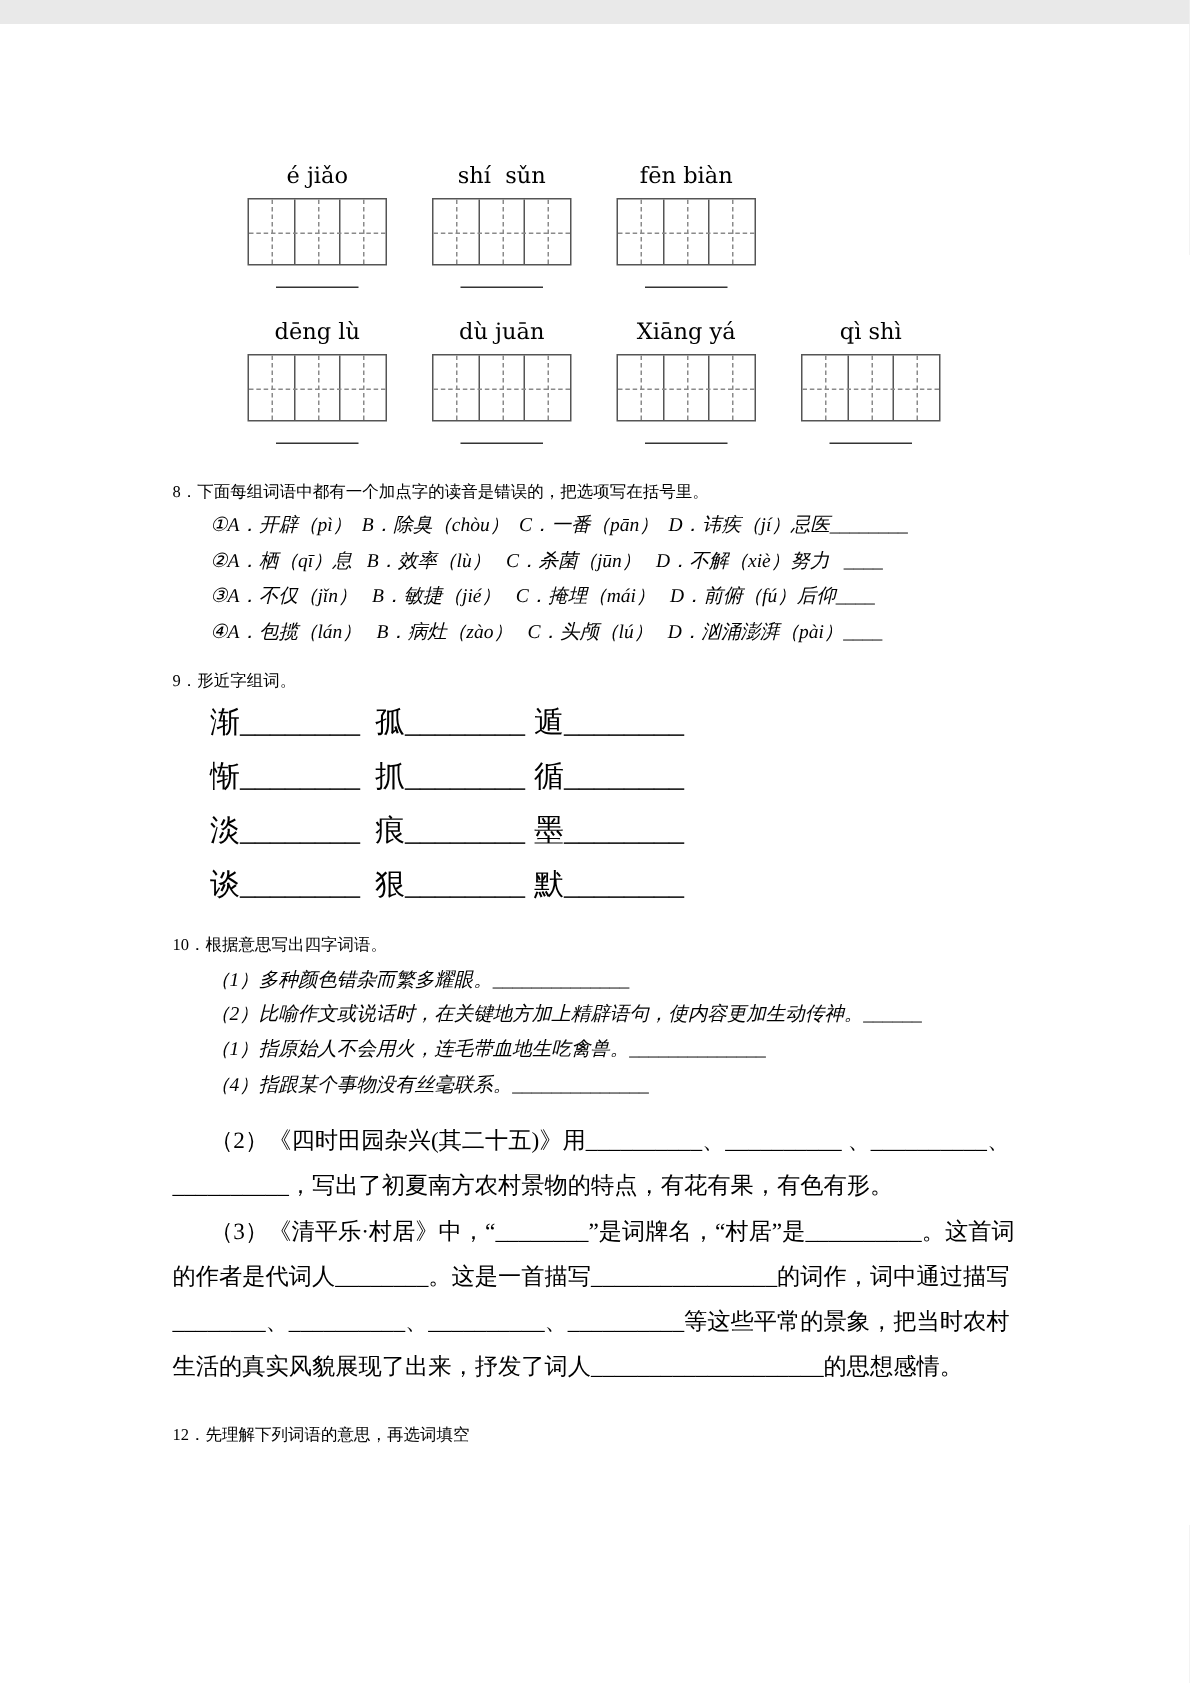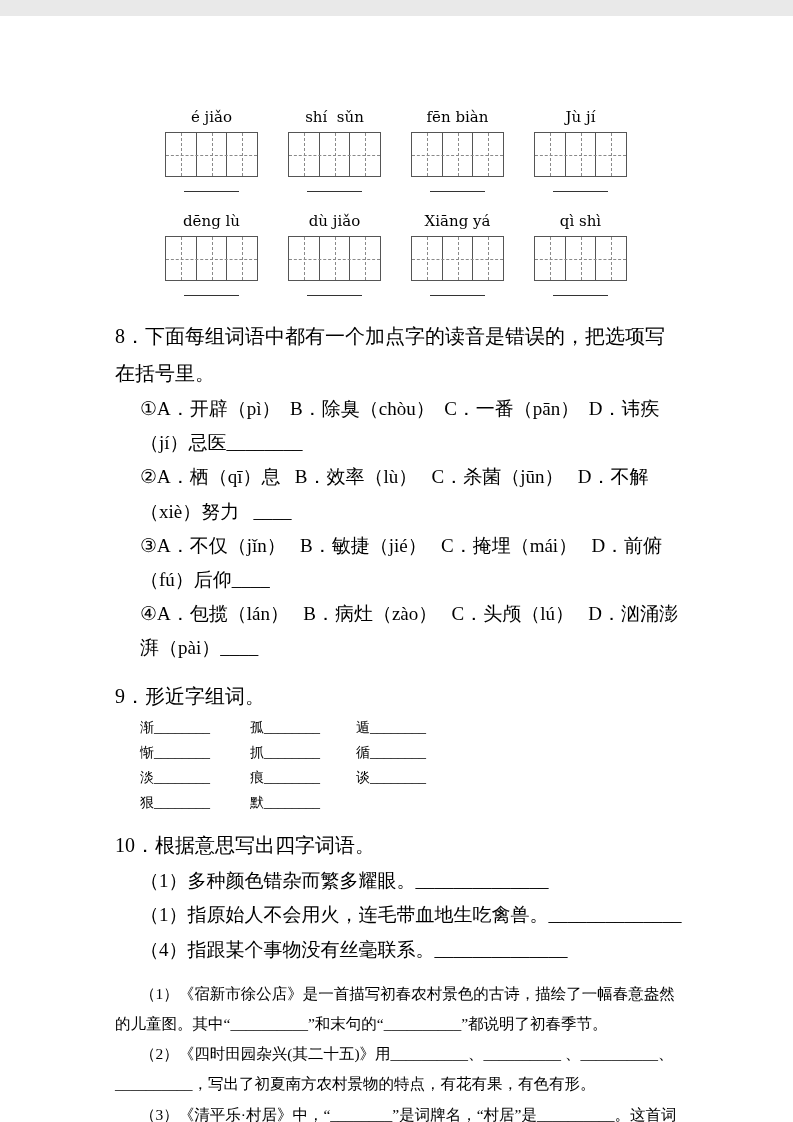--- a/index.html
+++ b/index.html
@@ -52,29 +52,29 @@
   }
   .pin-underline {
     width: 55px;
     height: 15px;
     border-bottom: 1px solid #333;
     margin: 0 auto;
   }
 
   
   .q-block { margin-top: 12px; }
-  .q-title { font-size: 20px; line-height: 1.85; white-space: pre-wrap; }
-  .q-item  { font-size: 19px; line-height: 1.8; margin-left: 25px; white-space: pre-wrap; }
+  .q-title { font-size: 11px; line-height: 1.85; white-space: pre-wrap; }
+  .q-item  { font-size: 13px; line-height: 1.8; margin-left: 25px; white-space: pre-wrap; font-style: italic; }
   .q-para  { font-size: 15.5px; line-height: 1.95; text-indent: 25px; white-space: pre-wrap; }
 
   .q9-grid {
     display: grid;
     grid-template-columns: 110px 106px 130px;
     margin-left: 25px;
-    font-size: 14px;
+    font-size: 20px;
     line-height: 1.8;
   }
 </style>
 </head>
 <body>
 
 <div class="page">
 
   <div class="pin-row">
     <div class="pin-group">
@@ -97,43 +97,34 @@
     </div>
     <div class="pin-group">
       <div class="pin-label">fēn biàn</div>
       <div class="char-grid">
         <div class="grid-cell"></div>
         <div class="grid-cell"></div>
         <div class="grid-cell"></div>
       </div>
       <div class="pin-underline"></div>
     </div>
-    <div class="pin-group">
-      <div class="pin-label">Jù jí</div>
-      <div class="char-grid">
-        <div class="grid-cell"></div>
-        <div class="grid-cell"></div>
-        <div class="grid-cell"></div>
-      </div>
-      <div class="pin-underline"></div>
-    </div>
   </div>
 
   <div class="pin-row">
     <div class="pin-group">
       <div class="pin-label">dēng lù</div>
       <div class="char-grid">
         <div class="grid-cell"></div>
         <div class="grid-cell"></div>
         <div class="grid-cell"></div>
       </div>
       <div class="pin-underline"></div>
     </div>
     <div class="pin-group">
-      <div class="pin-label">dù jiǎo</div>
+      <div class="pin-label">dù juān</div>
       <div class="char-grid">
         <div class="grid-cell"></div>
         <div class="grid-cell"></div>
         <div class="grid-cell"></div>
       </div>
       <div class="pin-underline"></div>
     </div>
     <div class="pin-group">
       <div class="pin-label">Xiāng yá</div>
       <div class="char-grid">
@@ -166,35 +157,36 @@
     <div class="q-title">9．形近字组词。</div>
     <div class="q9-grid">
       <span>渐________</span>
       <span>孤________</span>
       <span>遁________</span>
       <span>惭________</span>
       <span>抓________</span>
       <span>循________</span>
       <span>淡________</span>
       <span>痕________</span>
+      <span>墨________</span>
       <span>谈________</span>
       <span>狠________</span>
       <span>默________</span>
     </div>
   </div>
 
   <div class="q-block">
     <div class="q-title">10．根据意思写出四字词语。</div>
     <div class="q-item">（1）多种颜色错杂而繁多耀眼。______________</div>
+    <div class="q-item">（2）比喻作文或说话时，在关键地方加上精辟语句，使内容更加生动传神。______</div>
     <div class="q-item">（1）指原始人不会用火，连毛带血地生吃禽兽。______________</div>
     <div class="q-item">（4）指跟某个事物没有丝毫联系。______________</div>
   </div>
 
   <div class="q-block">
-    <div class="q-para">（1）《宿新市徐公店》是一首描写初春农村景色的古诗，描绘了一幅春意盎然的儿童图。其中“__________”和末句的“__________”都说明了初春季节。</div>
     <div class="q-para">（2）《四时田园杂兴(其二十五)》用__________、__________ 、__________、__________，写出了初夏南方农村景物的特点，有花有果，有色有形。</div>
     <div class="q-para">（3）《清平乐·村居》中，“________”是词牌名，“村居”是__________。这首词的作者是代词人________。这是一首描写________________的词作，词中通过描写________、__________、__________、__________等这些平常的景象，把当时农村生活的真实风貌展现了出来，抒发了词人____________________的思想感情。</div>
   </div>
 
   <div class="q-block" style="margin-top:20px;">
     <div class="q-title">12．先理解下列词语的意思，再选词填空</div>
   </div>
 
 </div>
 

